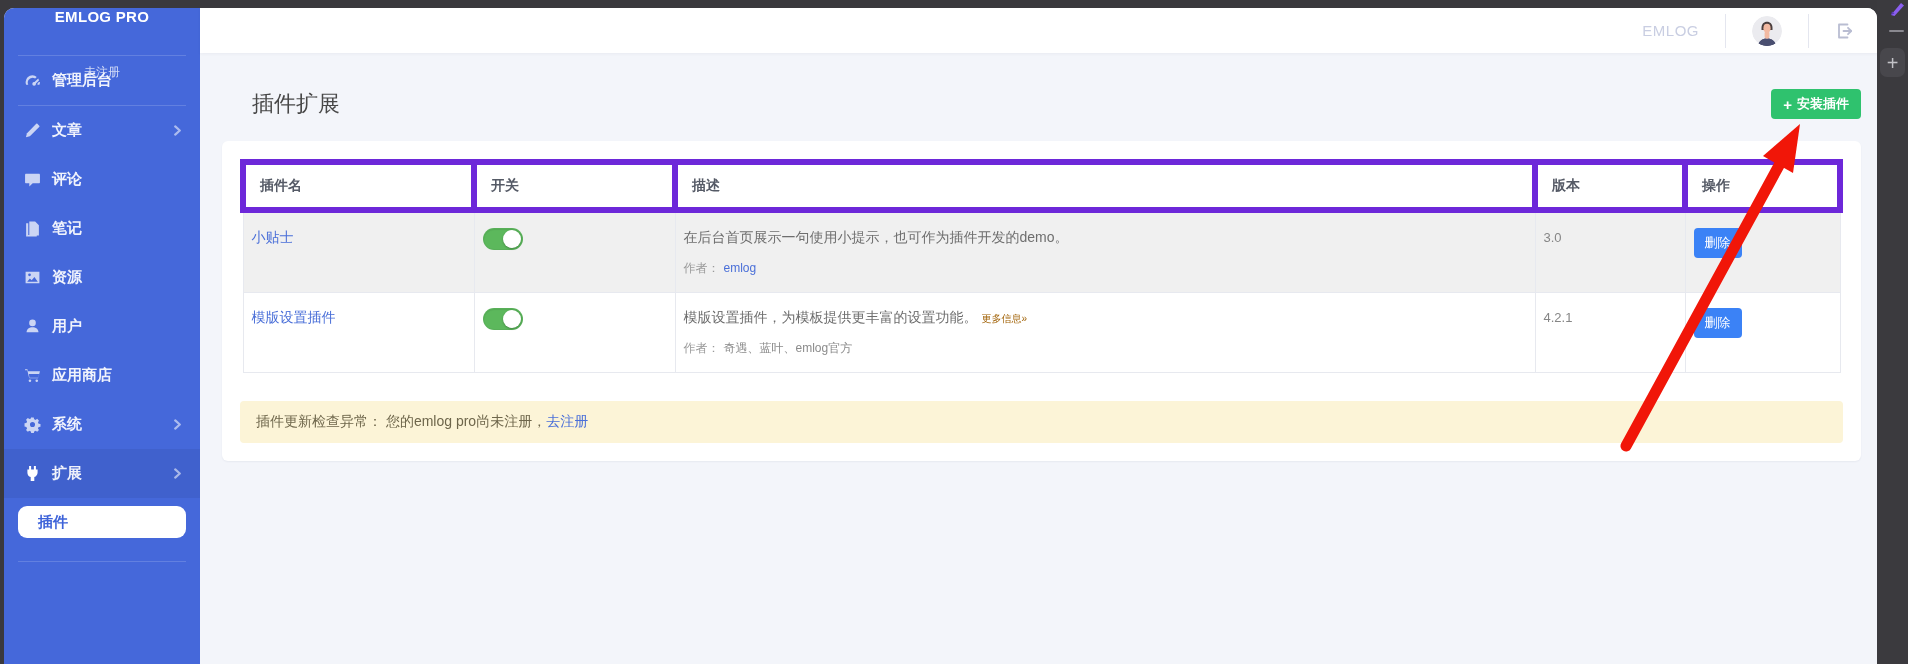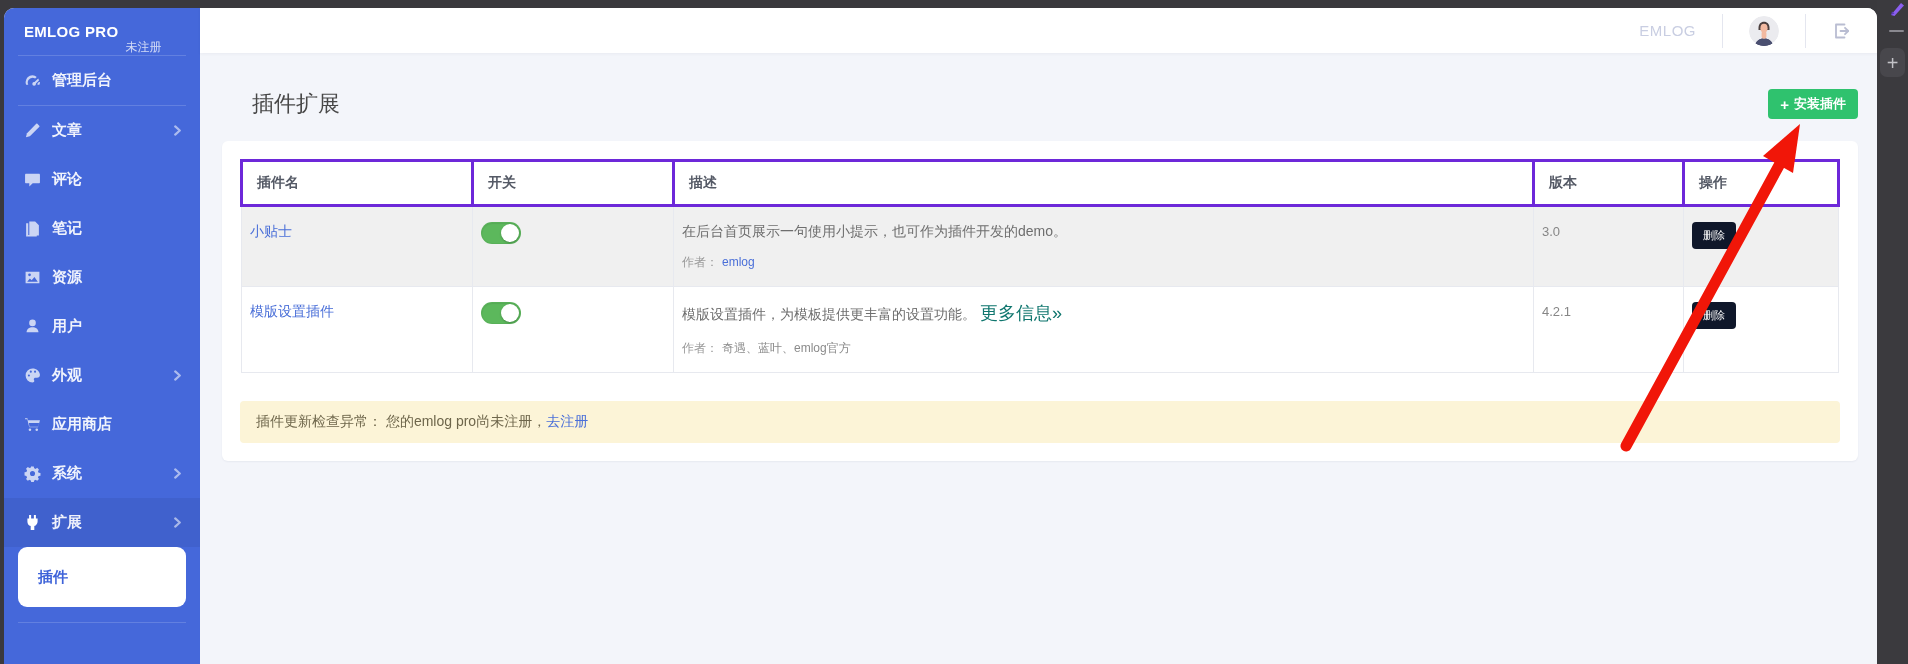--- a/index.html
+++ b/index.html
@@ -20,34 +20,34 @@
   }
 
   
   .app {
     position:absolute; left:4px; top:8px; width:1873px; height:656px;
     border-radius:10px 10px 0 0; overflow:hidden; display:flex; background:#f3f5fa;
   }
 
   
   .sidebar { width:196px; min-width:196px; background:#4568da; color:#fff; display:flex; flex-direction:column; }
-  .brand { height:47px; display:flex; align-items:center; padding:0 20px; gap:7px; }
+  .brand { height:47px; display:flex; align-items:center; padding:0 20px; gap:7px;flex-direction:column; }
   .brand-name { font-size:15px; font-weight:700; letter-spacing:.3px; color:#ffffff; }
   .brand-badge { font-size:12px; color:rgba(255,255,255,.75);margin-top:32px; }
   .side-divider { height:1px; background:rgba(255,255,255,.16); margin:0 14px; }
   .nav-item {
     height:49px; display:flex; align-items:center; padding:0 18px 0 20px; gap:11px;
     font-size:15px; font-weight:600; color:rgba(255,255,255,.92); cursor:pointer;
   }
   .nav-item .ico { width:17px; height:17px; opacity:.72; flex:none; }
   .nav-item.active { background:rgba(0,0,0,.06); }
   .nav-item.active .ico { opacity:1; }
   .nav-chevron { margin-left:auto; width:9px; height:11px; opacity:.55; flex:none; }
   .submenu-box {
-    margin:0 14px; height:60px; background:#ffffff; border-radius:9px;
+    margin:8px 14px; height:32px; background:#ffffff; border-radius:9px;
     display:flex; align-items:center; padding-left:20px; cursor:pointer;
   }
   .submenu-label { color:#3e63d9; font-size:15px; font-weight:700; }
   .side-divider.below-sub { margin-top:15px; }
 
   
   .main { flex:1; display:flex; flex-direction:column; background:#f3f5fa; }
   .topbar {
     height:45px; background:#fff; display:flex; align-items:center; justify-content:flex-end;
     padding-right:28px; gap:0; box-shadow:0 1px 3px rgba(30,40,80,.05); position:relative; z-index:2;
@@ -71,41 +71,41 @@
     background:#fff; border-radius:6px; padding:18px; box-shadow:0 1px 2px rgba(40,50,80,.06);
   }
   table.plugins { width:100%; border-collapse:collapse; table-layout:fixed; border:1px solid #e7e9ef; }
   table.plugins col.c-name { width:231px; }
   table.plugins col.c-switch { width:201px; }
   table.plugins col.c-desc { width:860px; }
   table.plugins col.c-ver { width:150px; }
   table.plugins col.c-act { width:155px; }
   table.plugins th {
     text-align:left; font-size:14px; color:#555a66; font-weight:700;
-    padding:12px 14px; border:3px solid #6d28d9; background:#fff; height:42px;
+    padding:12px 14px; border:6px solid #6d28d9; background:#fff; height:42px;
   }
   table.plugins td { border:1px solid #e7e9ef; padding:15px 8px; vertical-align:top; height:73px; }
   tr.striped td { background:#f0f0f0; }
   .plugin-link { color:#4a6fd8; font-size:14px; text-decoration:none; cursor:pointer; }
   .desc-line { font-size:14px; color:#6e6e6e; line-height:1.3; }
-  .more-link { color:#0f766e; text-decoration:none; cursor:pointer; font-size:18px; margin-left:4px; }
+  .more-link { color:#a16207; text-decoration:none; cursor:pointer; font-size:10px; margin-left:4px; }
   .author-line { margin-top:14px; font-size:12px; color:#9a9a9a; }
   .author-link { color:#4a6fd8; text-decoration:none; cursor:pointer; margin-left:4px; }
   .author-text { color:#8b8b8b; margin-left:4px; }
   .version-text { font-size:13px; color:#868686; }
   .toggle {
     width:40px; height:22px; border-radius:11px; background:#5cb85c; position:relative;
     cursor:pointer; border:1px solid rgba(0,0,0,.04); box-shadow:inset 0 1px 1px rgba(0,0,0,.08);
   }
   .toggle .knob {
     position:absolute; right:1px; top:1px; width:18px; height:18px; border-radius:50%;
     background:#fff; box-shadow:0 1px 2px rgba(0,0,0,.25);
   }
   .delete-btn {
-    background:#0f172a; color:#fff; border:none; border-radius:4px; font-size:11px;
+    background:#3b82f6; color:#fff; border:none; border-radius:4px; font-size:13px;
     padding:6px 11px; cursor:pointer; font-family:Liberation Sans, sans-serif;
   }
   .notice {
     margin-top:28px; background:#fcf4d7; border-radius:4px; padding:12px 16px;
     font-size:14px; color:#6e664b;
   }
   .notice-link { color:#4a6fd8; text-decoration:none; cursor:pointer; }
 
   
   .arrow-overlay { position:absolute; left:0; top:0; width:1908px; height:664px; pointer-events:none; z-index:60; }
@@ -163,29 +163,20 @@
     </div>
 
     <div class="nav-item">
       <svg class="ico" viewBox="0 0 16 16" fill="#fff">
         <circle cx="8" cy="4.6" r="3.1"></circle>
         <path d="M8 8.6c3 0 5.6 1.8 5.6 4.9H2.4c0-3.1 2.6-4.9 5.6-4.9z"></path>
       </svg>
       <span>用户</span>
     </div>
 
-    <div class="nav-item">
-      <svg class="ico" viewBox="0 0 16 16" fill="#fff">
-        <path d="M8 1.5A6.5 6.5 0 0 0 1.5 8 6.5 6.5 0 0 0 8 14.5c1.1 0 1.7-.7 1.7-1.4 0-.7-.5-1-.5-1.6 0-.8.7-1.4 1.6-1.4h1.4A2.8 2.8 0 0 0 15 7.3C14.7 4 11.7 1.5 8 1.5zM4.6 9a1 1 0 1 1 0-2 1 1 0 0 1 0 2zm1.8-3.6a1 1 0 1 1 0-2 1 1 0 0 1 0 2zm4 0a1 1 0 1 1 0-2 1 1 0 0 1 0 2z" fill-rule="evenodd"></path>
-      </svg>
-      <span>外观</span>
-      <svg class="nav-chevron" viewBox="0 0 9 12" fill="none" stroke="#fff" stroke-width="2.4" stroke-linecap="round" stroke-linejoin="round">
-          <path d="M2 1.5 7 6 2 10.5"></path>
-        </svg>
-    </div>
 
     <div class="nav-item">
       <svg class="ico" viewBox="0 0 16 16" fill="#fff">
         <path d="M1 2h2.2l.5 2H15l-1.6 6H4.8L3.4 4.3 3 3H1V2zm4.2 8.5h8l1-4H4.6l.6 4z"></path>
         <circle cx="5.6" cy="13" r="1.2"></circle>
           <circle cx="12" cy="13" r="1.2"></circle>
       </svg>
       <span>应用商店</span>
     </div>
 

